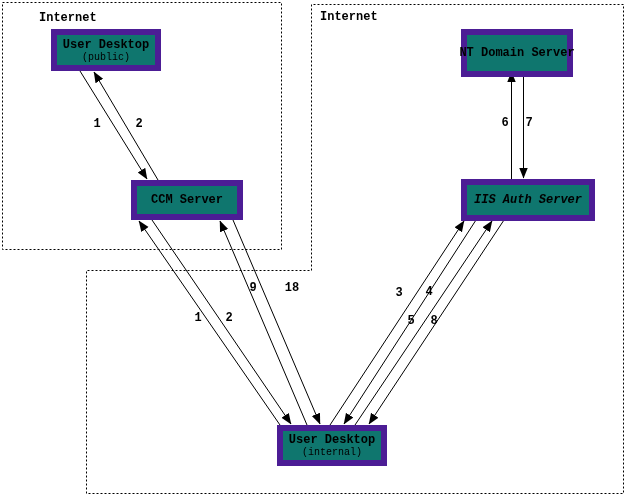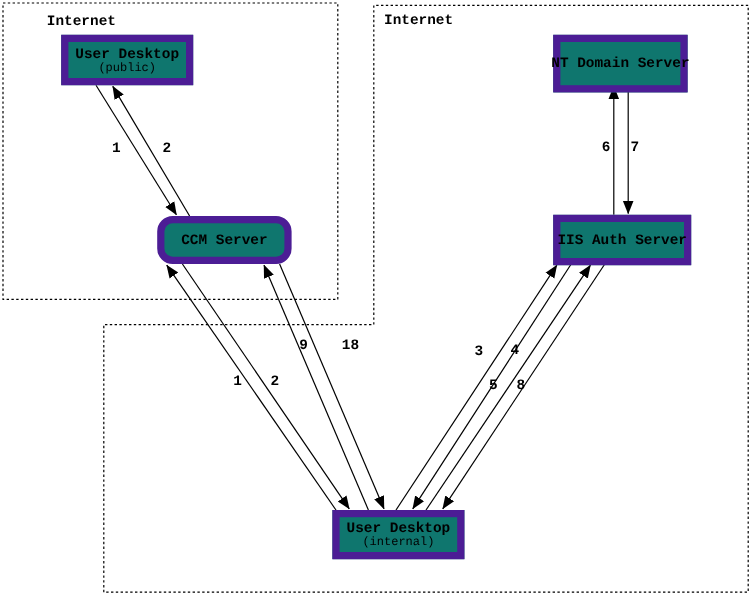--- a/index.html
+++ b/index.html
@@ -82,25 +82,25 @@
 
   <div class="node" style="left:51px; top:29px; width:110px; height:42px;">
     <span class="title">User Desktop</span>
     <span class="subtitle">(public)</span>
   </div>
 
   <div class="node" style="left:461px; top:29px; width:112px; height:48px;">
     <span class="title">NT Domain Server</span>
   </div>
 
-  <div class="node" style="left:131px; top:180px; width:112px; height:40px;border-radius:13px;">
+  <div class="node" style="left:131px; top:180px; width:112px; height:40px;">
     <span class="title">CCM Server</span>
   </div>
 
-  <div class="node" style="left:461px; top:179px; width:115px; height:42px;">
+  <div class="node" style="left:461px; top:179px; width:134px; height:42px;font-style:italic;">
     <span class="title">IIS Auth Server</span>
   </div>
 
   <div class="node" style="left:277px; top:425px; width:110px; height:41px;">
     <span class="title">User Desktop</span>
     <span class="subtitle">(internal)</span>
   </div>
 
   <div class="flow-label" style="left:97px;  top:124px;">1</div>
   <div class="flow-label" style="left:139px; top:124px;">2</div>

